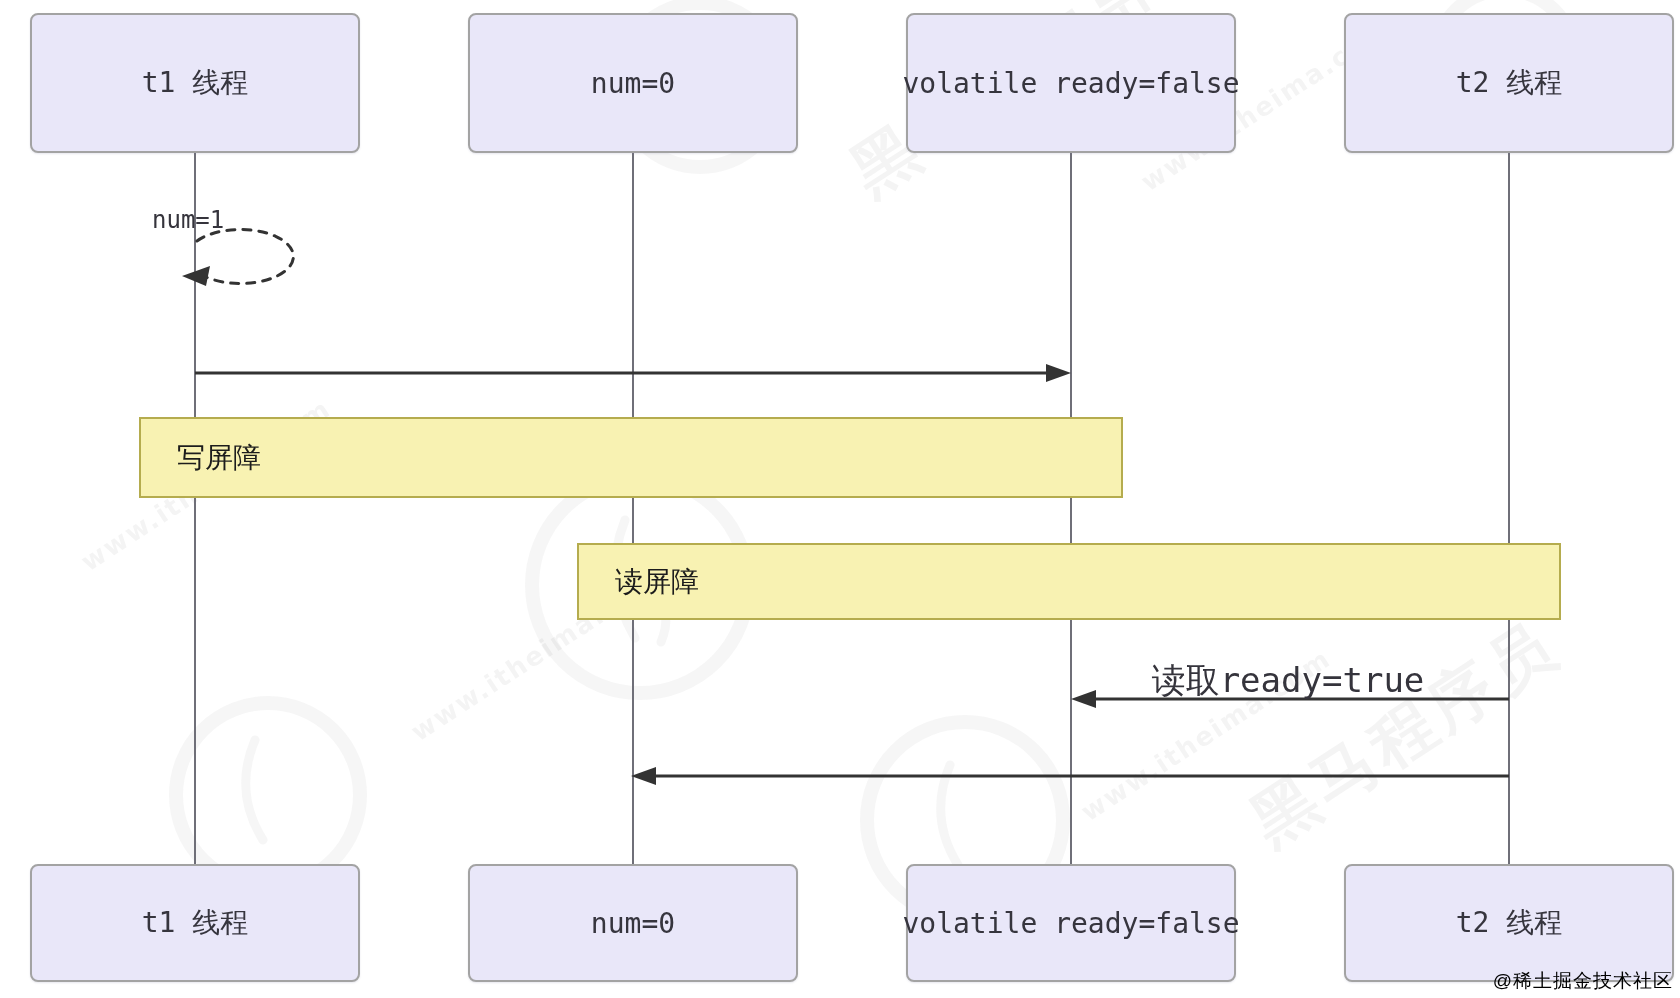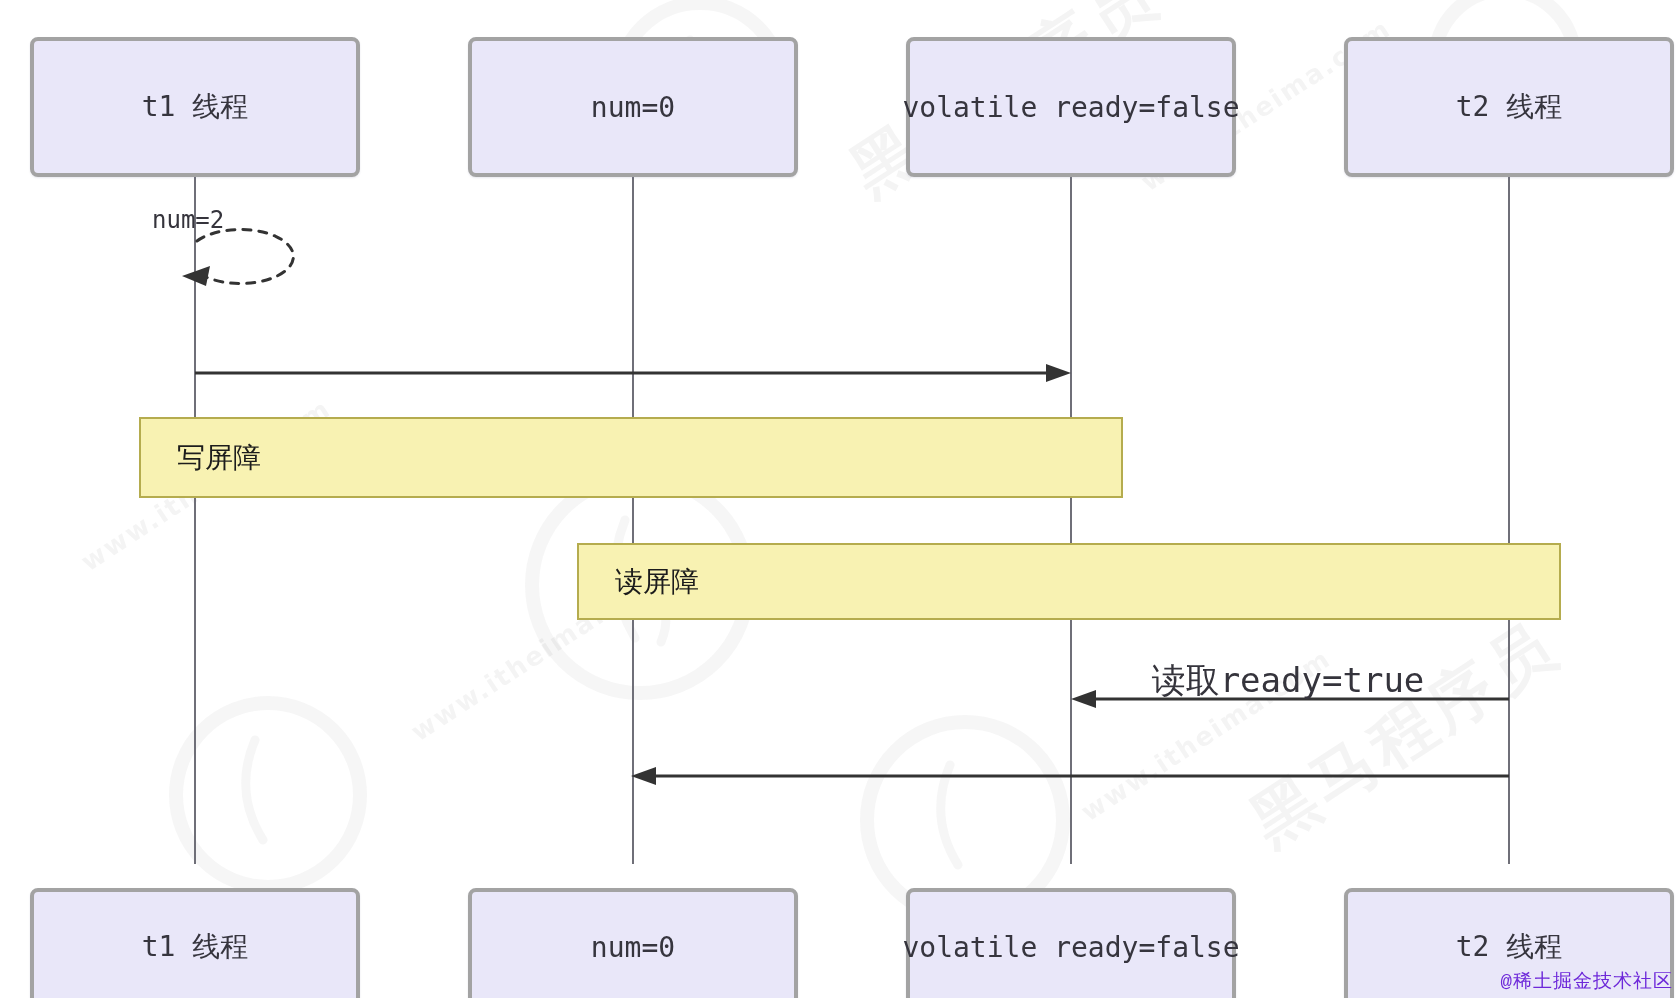--- a/index.html
+++ b/index.html
@@ -11,47 +11,46 @@
   .wm{position:absolute;pointer-events:none;}
   .wm-text{
     color:rgba(60,60,60,0.055);font-weight:bold;white-space:nowrap;
     font-family:"DejaVu Sans","Liberation Sans",sans-serif;
   }
   .wm-site{font-size:26px;letter-spacing:2px;}
   .wm-brand{font-size:64px;letter-spacing:6px;}
   
   .lf-box{
     position:absolute;width:330px;box-sizing:border-box;
-    background:#e9e7f9;border:4px solid #a3a3a3;border-radius:8px;
+    background:#e9e7f9;border:2px solid #a3a3a3;border-radius:8px;
     display:flex;align-items:center;justify-content:center;
     font-size:28px;color:#36353e;white-space:nowrap;
     box-shadow:0 1px 2px rgba(120,120,160,0.18);
-    margin-top:24px;
   }
   .lf-box.top{top:13px;height:140px;}
   .lf-box.bottom{top:864px;height:118px;}
   
   .barrier{
     position:absolute;box-sizing:border-box;width:984px;
     background:#f8f2b2;border:2px solid #b5ac4e;
     display:flex;align-items:center;
     font-family:"DejaVu Sans","Liberation Sans",sans-serif;
     font-size:28px;color:#1c1c1c;padding-left:36px;
   }
   
   .msg-label{
     position:absolute;width:440px;text-align:center;
     font-size:25px;color:#35343c;white-space:nowrap;
   }
   .loop-label{
     position:absolute;font-size:24px;color:#35343c;white-space:nowrap;
   }
   .credit{
-    position:absolute;right:7px;top:968px;font-size:19px;color:#6d28d9;
-    font-family:Liberation Mono, monospace;letter-spacing:1px;text-align:right;
+    position:absolute;right:7px;top:968px;font-size:19px;color:#000000;
+    font-family:Liberation Sans, sans-serif;letter-spacing:1px;text-align:right;
   }
   svg.layer{position:absolute;left:0;top:0;pointer-events:none;}
 </style>
 </head>
 <body>
 
 <div class="canvas">
 
   <svg class="layer" width="1680" height="998">
     <g stroke="rgba(80,80,80,0.05)" fill="none" stroke-width="14">
@@ -124,18 +123,18 @@
       <span>t2 线程</span>
     </div>
 
   <div class="barrier" style="left:139px;top:417px;height:81px;">
     <span>写屏障</span>
   </div>
   <div class="barrier" style="left:577px;top:543px;height:77px;">
     <span>读屏障</span>
   </div>
 
-  <div class="loop-label" style="left:152px;top:206px;">num=2</div>
+  <div class="loop-label" style="left:152px;top:206px;">num=1</div>
   <div class="msg-label" style="left:1068px;top:658px;font-size:34px;">读取ready=true</div>
 
   <div class="credit">@稀土掘金技术社区</div>
 
 </div>
 
 </body></html>

